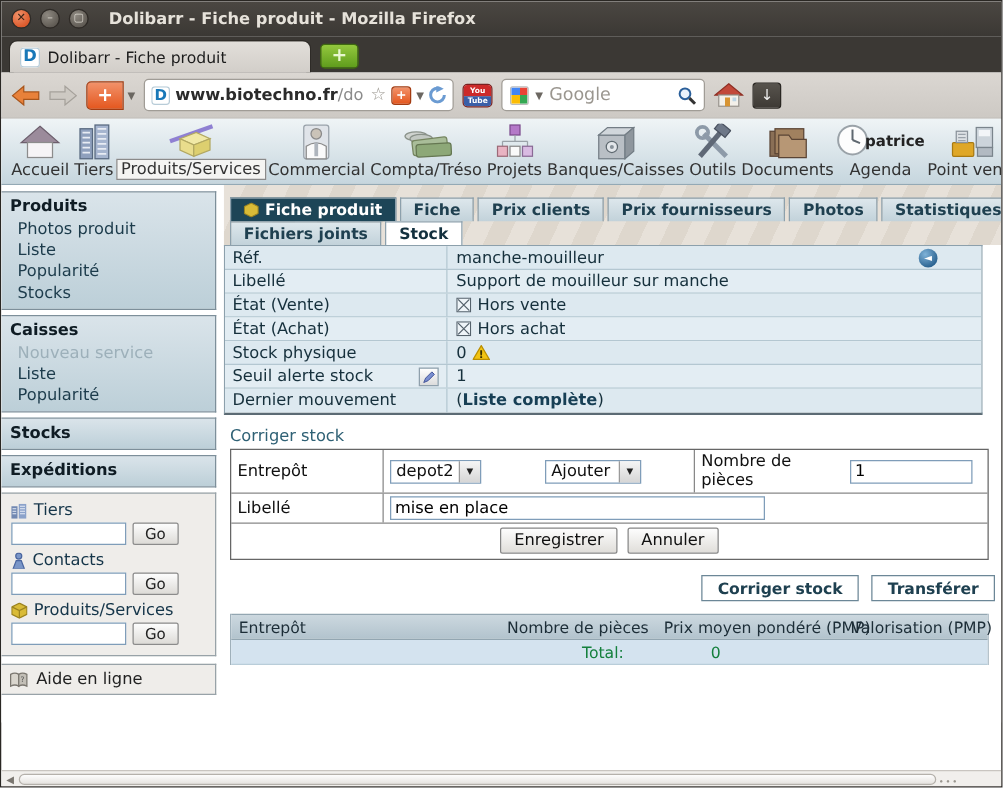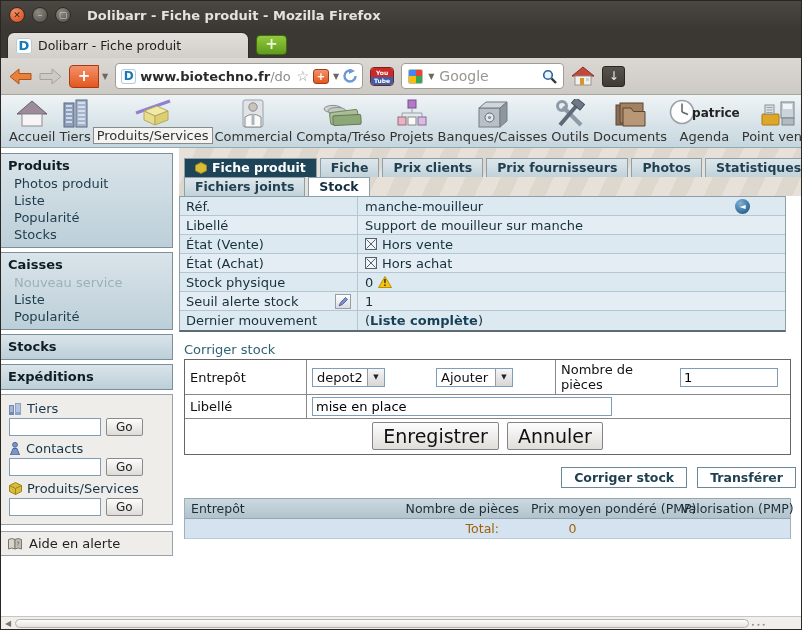--- a/index.html
+++ b/index.html
@@ -132,32 +132,32 @@
   .fcell.grow { flex:1; }
   .btnrow { display:flex; justify-content:center; gap:8px; padding:3px 0 4px; }
   .fakeselect { display:inline-flex; border:1px solid #7f9db9; background:#fff; height:19px;
                 align-items:center; cursor:pointer; }
   .fakeselect .txt { padding:0 4px; font-size:13px; color:#111; }
   .fakeselect .btn { width:17px; height:17px; background:linear-gradient(#f5f5f5,#d6d6d6);
                      border-left:1px solid #9a9a9a; font-size:7px; color:#222;
                      display:flex; align-items:center; justify-content:center; }
   .txtinput { border:1px solid #7f9db9; height:19px; font-size:13px; font-family:inherit; padding:0 3px; background:#fff; }
   .formbtn { background:linear-gradient(#fdfdfd,#e0deda); border:1px solid #858585; border-radius:2px;
-             font-size:19px; color:#111; padding:2px 10px; font-family:inherit; cursor:pointer; }
+             font-size:13px; color:#111; padding:2px 10px; font-family:inherit; cursor:pointer; }
 
   .actionrow { width:612px; display:flex; justify-content:flex-end; gap:10px; margin:12px 0 10px 5px; }
   .butaction { background:#fff; border:1px solid #6c8797; color:#1e4050; font-weight:bold;
                font-size:12.5px; padding:2px 12px; font-family:inherit; cursor:pointer; }
 
   .stocktable { width:607px; margin-left:5px; border-left:1px solid #9fb0ba; border-right:1px solid #9fb0ba; }
   .sthead { display:flex; background:linear-gradient(#ccd8df,#b2c3cd);
             border-top:1px solid #93a6b1; border-bottom:1px solid #93a6b1; }
   .sthead div { font-size:12.5px; color:#1c2d37; padding:2px 6px; white-space:nowrap; }
   .strow { display:flex; background:#d4e3ef; border-bottom:1px solid #b9cdd9; }
-  .strow div { font-size:12.5px; color:#a16207; padding:2px 6px; }
+  .strow div { font-size:12.5px; color:#15803d; padding:2px 6px; }
   .c-ent { flex:1; } .c-qty { width:135px; flex:none; } .c-pmp { width:150px; flex:none; }
   .c-val { width:115px; flex:none; } .tr { text-align:right; } .tc { text-align:center; }
 
   
   .hscroll { position:absolute; left:0; right:0; bottom:0; height:13px; background:#f1efec;
              border-top:1px solid #c9c5c0; display:flex; align-items:center; }
   .harrow { width:14px; text-align:center; font-size:8px; color:#7a7670; }
   .hthumb { height:9px; flex:1; margin-right:52px; background:linear-gradient(#fdfdfd,#e6e3df);
             border:1px solid #b5b1ab; border-radius:5px; }
   .hgrip { position:absolute; right:34px; top:4px; font-size:7px; color:#9a968f; letter-spacing:1px; }
@@ -441,21 +441,21 @@
         </div>
 
         <div class="helpblock">
           <span>
             <svg width="16" height="13" viewBox="0 0 16 13">
                 <path d="M1.5 2.5 Q5 0.5 8 2.5 L8 12 Q5 10 1.5 12 Z" fill="#d9d5cd" stroke="#7a766f"></path>
                 <path d="M14.5 2.5 Q11 0.5 8 2.5 L8 12 Q11 10 14.5 12 Z" fill="#c3bfb7" stroke="#7a766f"></path>
                 <text x="11" y="8.5" font-size="6" fill="#555" text-anchor="middle">?</text>
               </svg>
           </span>
-          <span>Aide en alerte</span>
+          <span>Aide en ligne</span>
         </div>
       </div>
 
       <div class="content">
         <div class="tabstrip">
           <div class="tabrow">
             <div class="tab title-tab">
               <span>
                 <svg width="12" height="12" viewBox="0 0 13 13">
                     <polygon points="6.5,0.5 12.5,3.5 12.5,9.5 6.5,12.5 0.5,9.5 0.5,3.5" fill="#d9bb37" stroke="#9c8420"></polygon>

